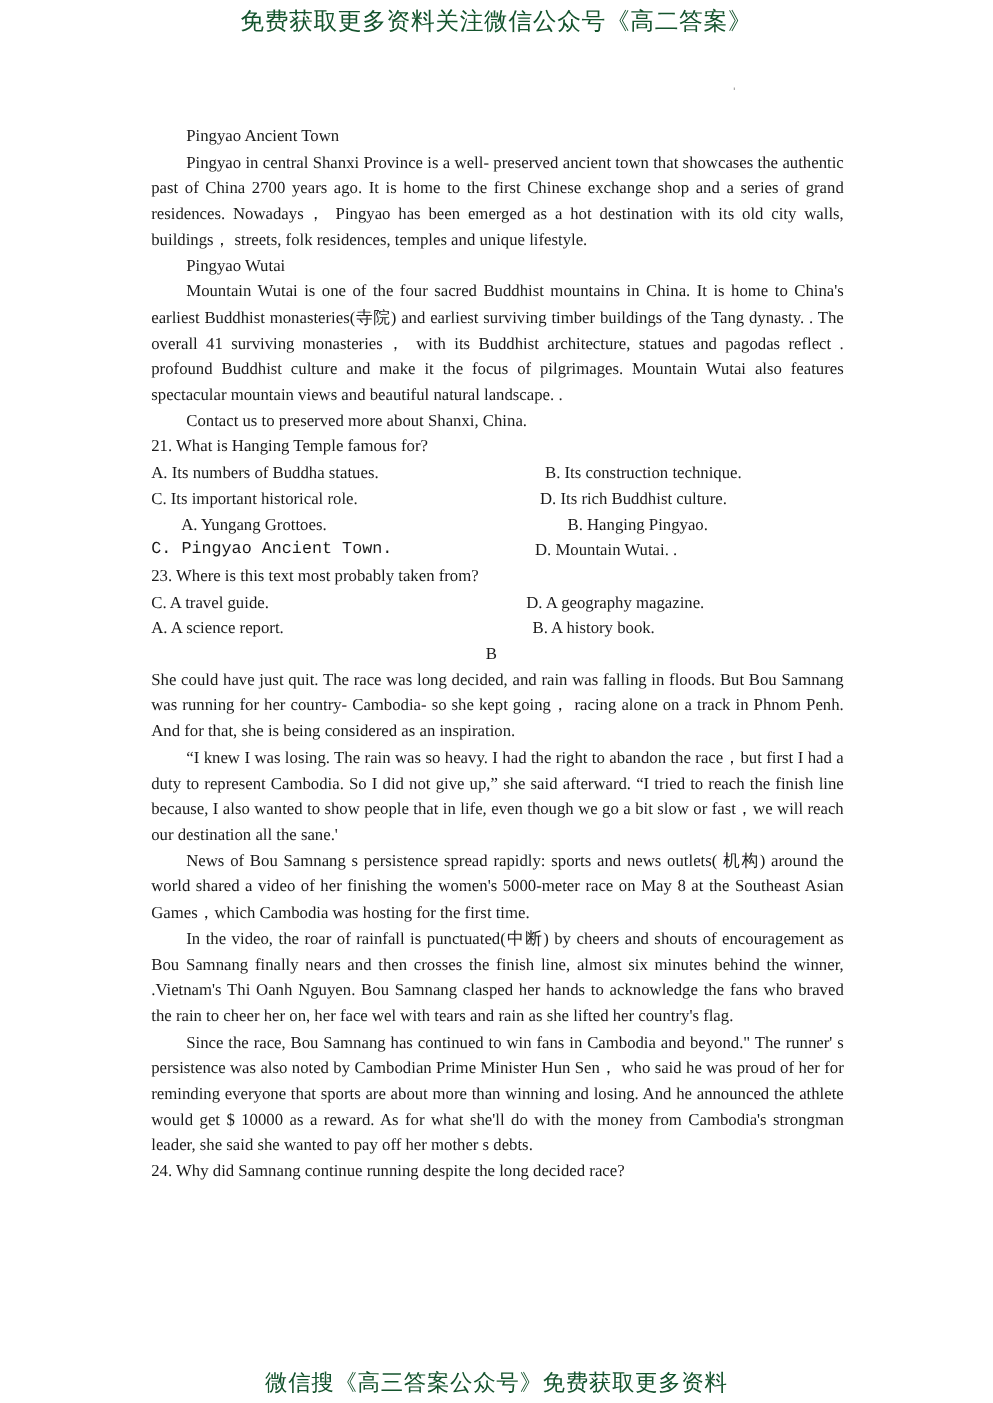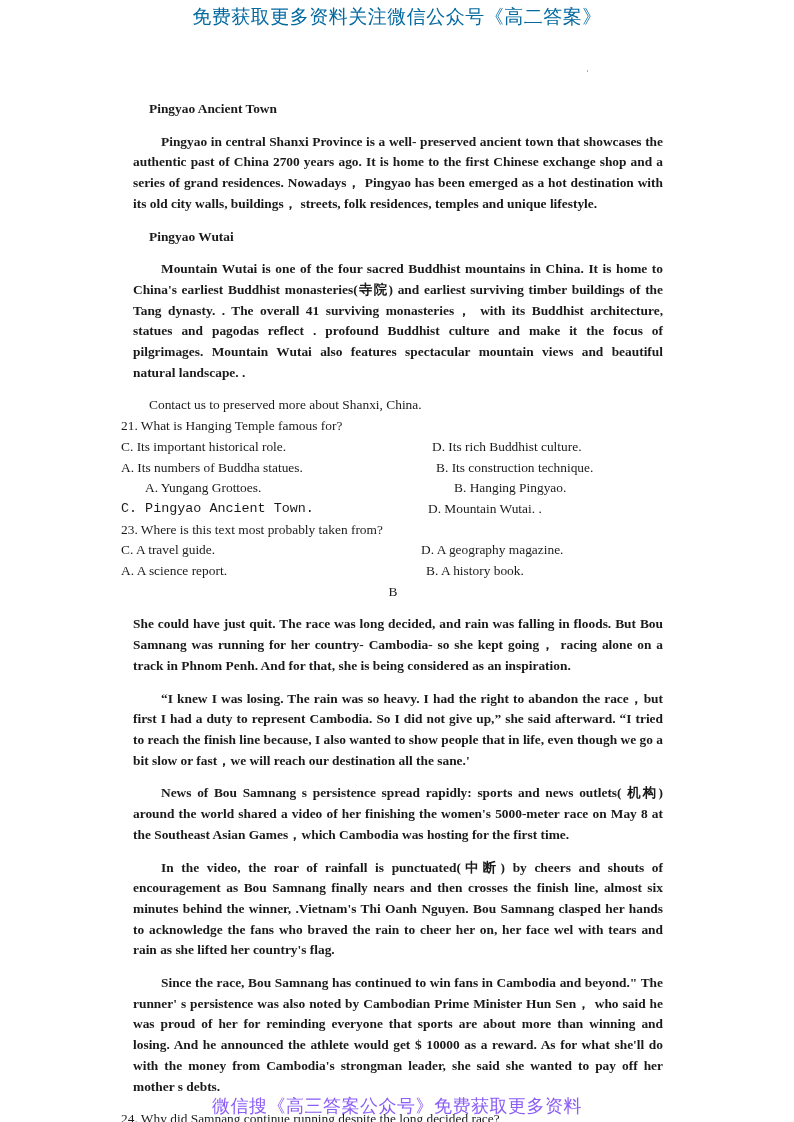--- a/index.html
+++ b/index.html
@@ -3,37 +3,37 @@
 <meta charset="utf-8">
 <style>
   html, body { margin: 0; padding: 0; background: #ffffff; }
   body {
     width: 794px; height: 1122px; position: relative; overflow: hidden;
     font-family: "Liberation Serif", "DejaVu Serif", serif;
     color: #1a1a1a;
   }
   .watermark-top {
     position: absolute; left: 0; width: 794px; top: 4px; text-align: center;
-    font-family: "DejaVu Sans", sans-serif; font-size: 19px; color: #0369a1;
+    font-family: "DejaVu Sans", sans-serif; font-size: 19px; color: #14532d;
     letter-spacing: 0.5px;
   }
   .watermark-bottom {
     position: absolute; left: 0; width: 794px; top: 1094px; text-align: center;
-    font-family: "DejaVu Sans", sans-serif; font-size: 18px; color: #8b5cf6;
+    font-family: "DejaVu Sans", sans-serif; font-size: 18px; color: #14532d;
     letter-spacing: 0.5px;
   }
   .speck { position: absolute; left: 587px; top: 70px; width: 1px; height: 2px; background: #aaa; }
   .content {
     position: absolute; left: 121px; top: 99px; width: 554px;
     font-size: 13.4px; line-height: 20.7px;
   }
   .line { white-space: nowrap; }
   .para { text-align: justify; }
-  .para p { margin: 12px; text-indent: 28px; font-weight: bold; }
-  .heading { font-weight: bold; padding-left: 28px; }
+  .para p { margin: 0; text-indent: 28px; }
+  .heading { font-weight: normal; padding-left: 28px; }
   .indent { padding-left: 28px; }
   .opt-row { display: flex; }
   .opt-row .a { width: 312px; }
   .opt-row.r21 .a { width: 315px; }
   .opt-row.r21b .a { width: 311px; }
   .opt-row.r22 .a { width: 309px; margin-left: 24px; }
   .opt-row.r22b .a { width: 307px; font-family: Liberation Mono, monospace; }
   .opt-row.r23 .a { width: 305px; }
   .opt-row.r23b .a { width: 300px; }
   .section-label { text-align: center; padding-right: 10px; }
@@ -58,27 +58,27 @@
     <div class="heading">Pingyao Wutai</div>
     <div class="para">
         <p>Mountain Wutai is one of the four sacred Buddhist mountains in China. It is home to China's earliest Buddhist monasteries(寺院) and earliest surviving timber buildings of the Tang dynasty. . The overall 41 surviving monasteries， with its Buddhist architecture, statues and pagodas reflect . profound Buddhist culture and make it the focus of pilgrimages. Mountain Wutai also features spectacular mountain views and beautiful natural landscape. .</p>
       </div>
   </div>
 
   <div class="indent">Contact us to preserved more about Shanxi, China.</div>
 
   <div class="q">
     <div>21. What is Hanging Temple famous for?</div>
+    <div class="opt-row r21">
+      <div class="a">A. Its numbers of Buddha statues.</div>
+      <div>B. Its construction technique.</div>
+    </div>
     <div class="opt-row r21b">
       <div class="a">C. Its important historical role.</div>
       <div>D. Its rich Buddhist culture.</div>
-    </div>
-    <div class="opt-row r21">
-      <div class="a">A. Its numbers of Buddha statues.</div>
-      <div>B. Its construction technique.</div>
     </div>
   </div>
 
   <div class="q">
     <div class="opt-row r22">
       <div class="a">A. Yungang Grottoes.</div>
       <div>B. Hanging Pingyao.</div>
     </div>
     <div class="opt-row r22b">
       <div class="a">C. Pingyao Ancient Town.</div>

